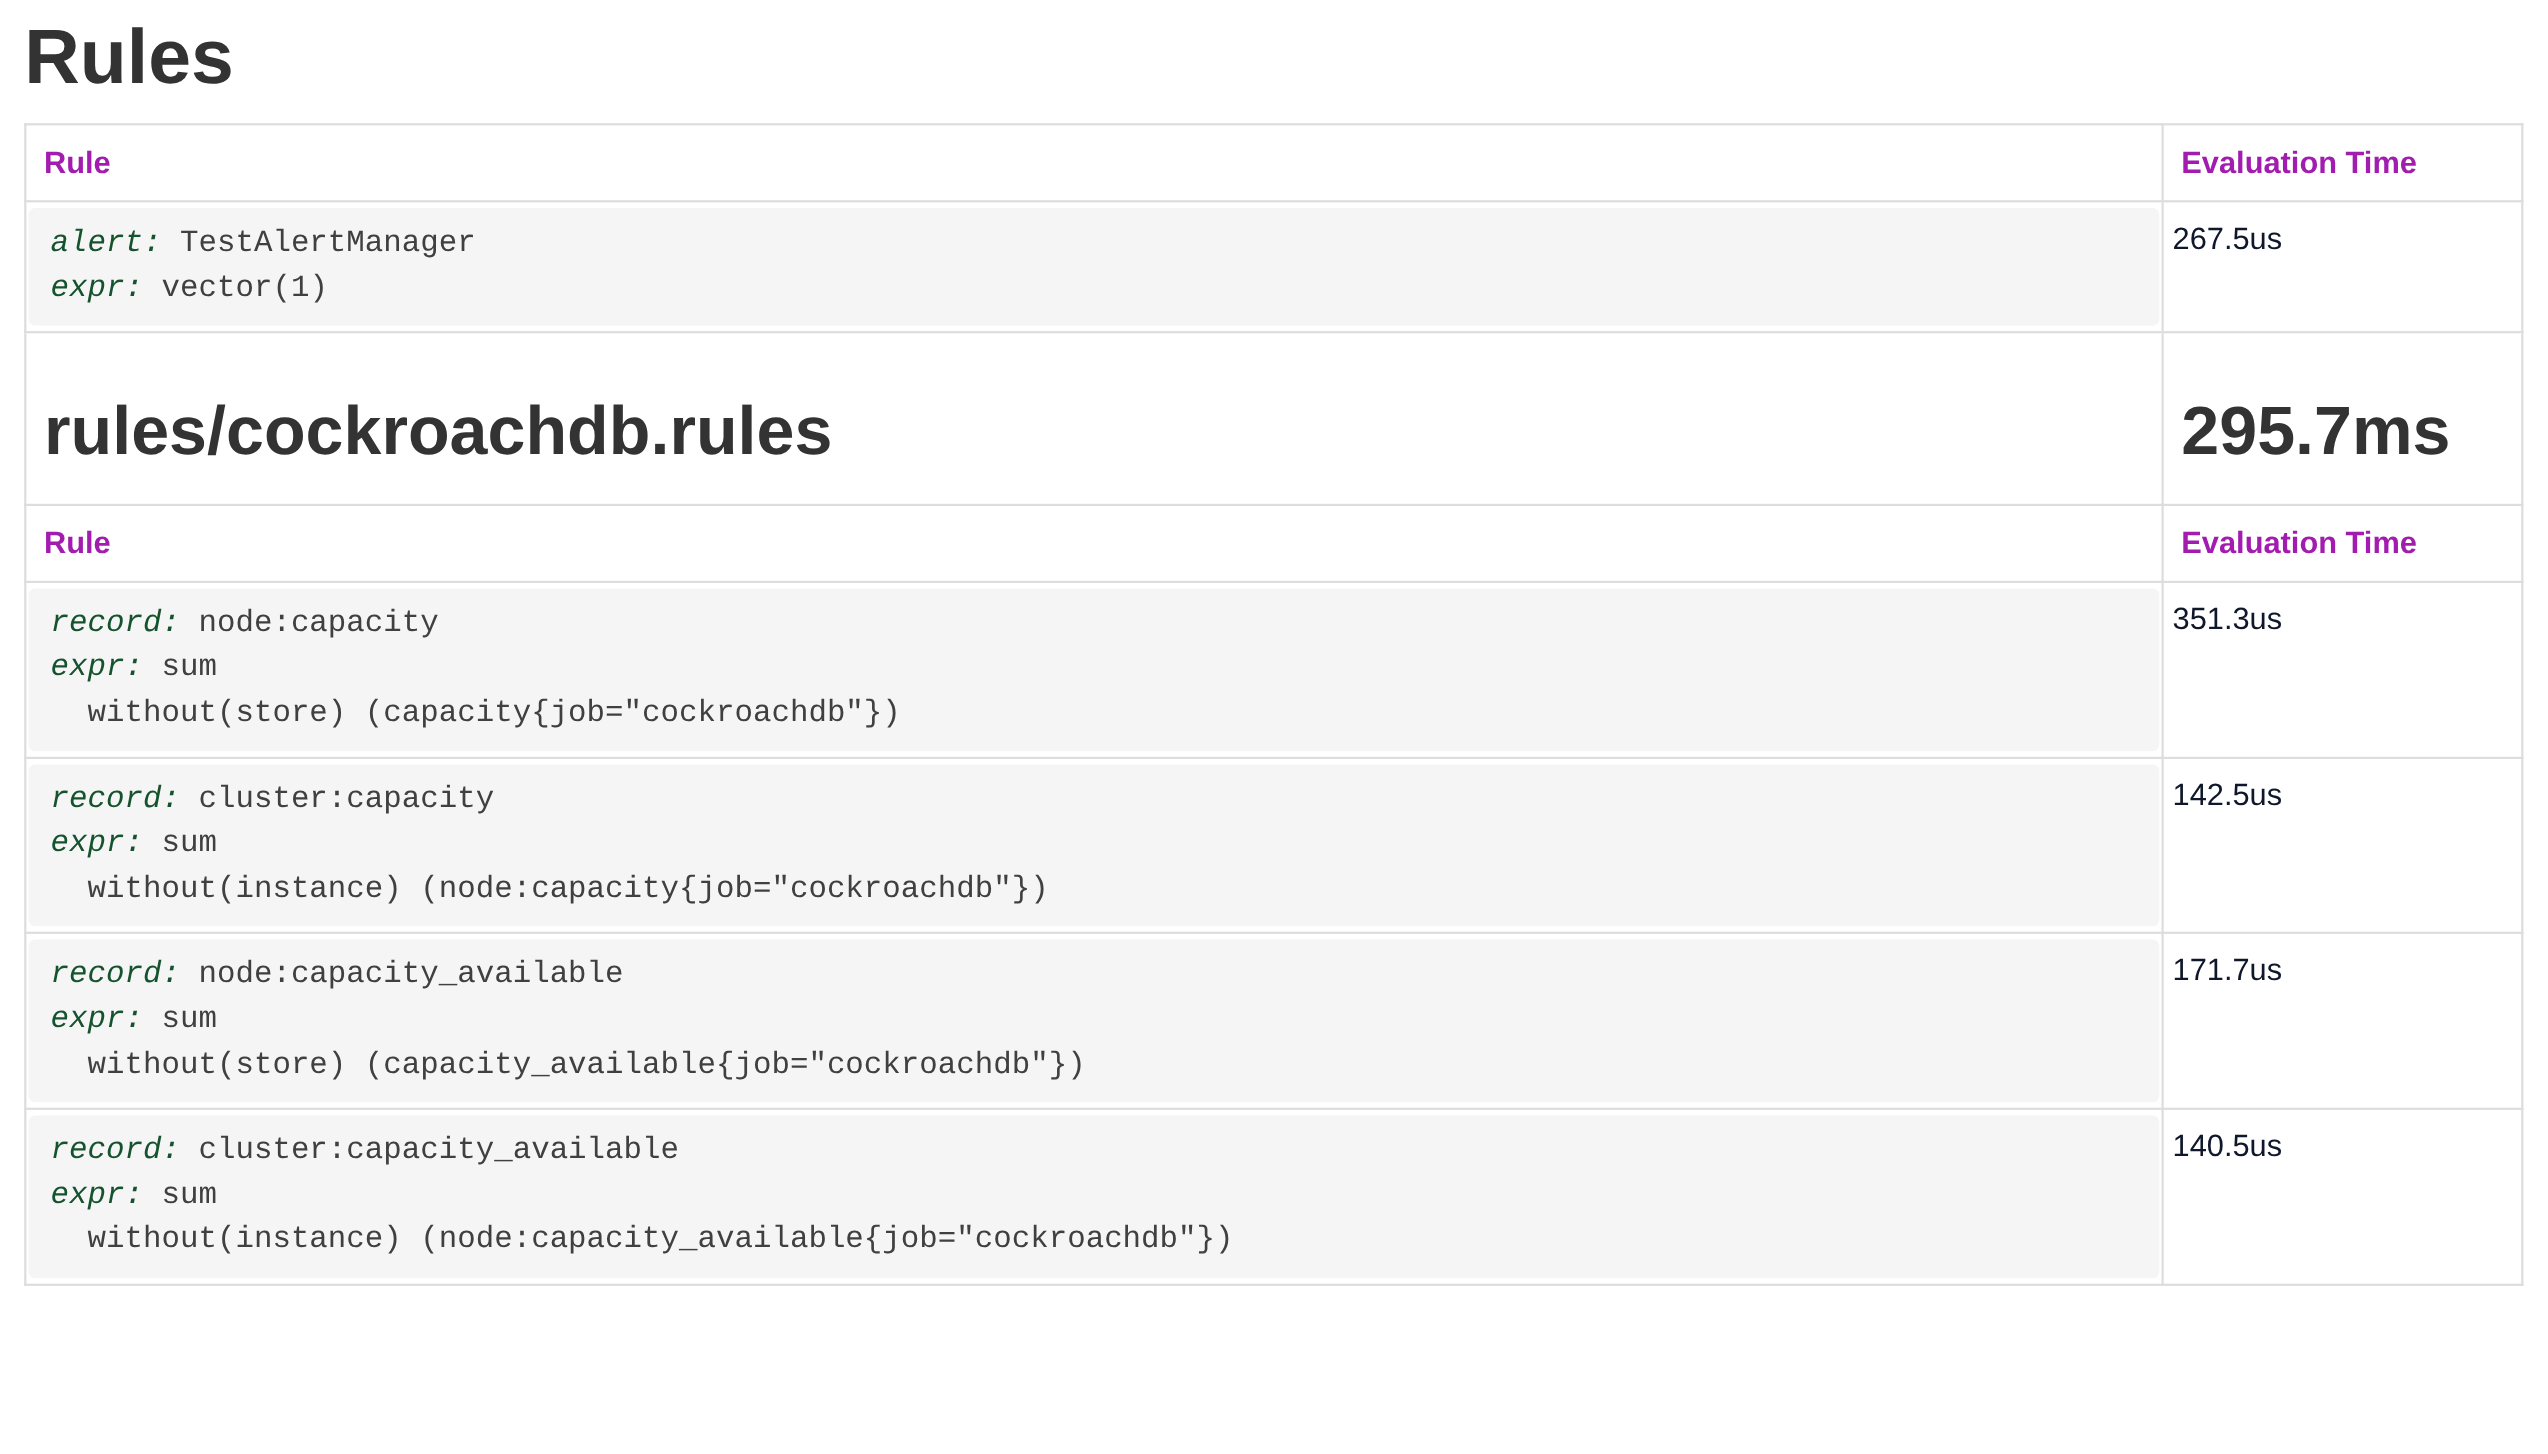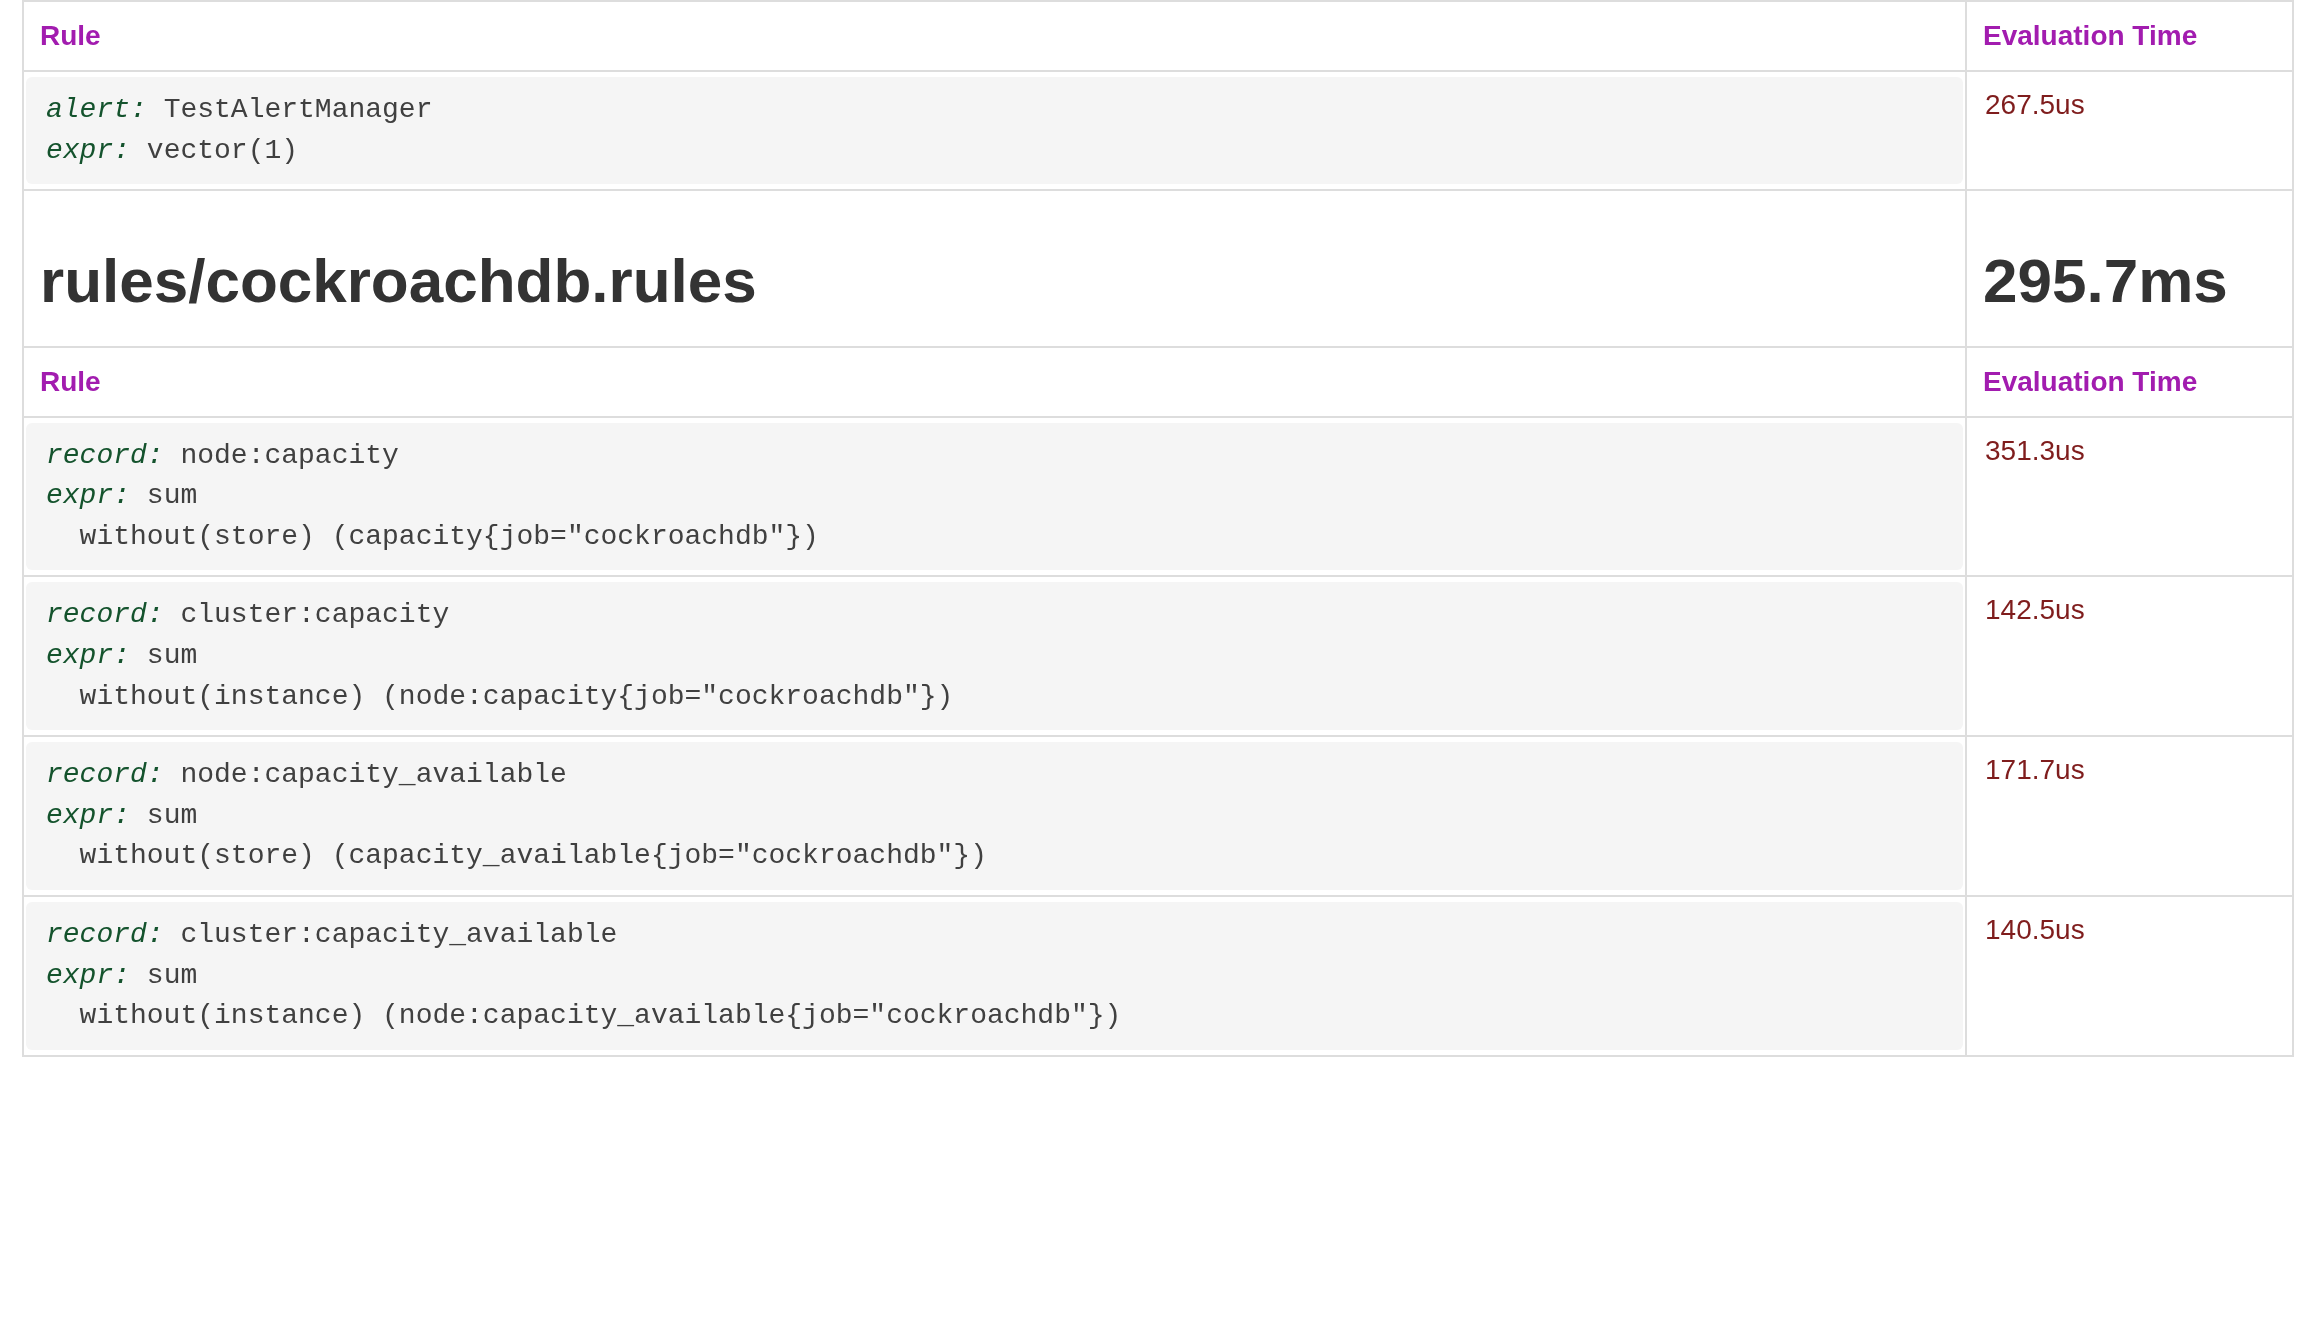--- a/index.html
+++ b/index.html
@@ -66,29 +66,30 @@
     line-height: 1.45;
     color: #000;
   }
   .cl { white-space: pre; }
   .k { color: #14532d; font-style: italic; }
   .v { color: #404040; cursor: pointer; text-decoration: none; }
 
   td.timecell {
     font-size: 28px;
     line-height: 34px;
-    color: #7f1d1d;
-    padding: 16px 18px;
+    color: #0f172a;
+    padding: 16px 8px;
     background: #fff;
   }
 </style>
 </head>
 <body>
 
 <div class="wrap">
+  <h1 class="page-title">Rules</h1>
 
   <table class="rules">
     <colgroup>
         <col class="c-rule">
         <col class="c-time">
       </colgroup>
     <tbody>
 
       <tr>
         <th>Rule</th>

